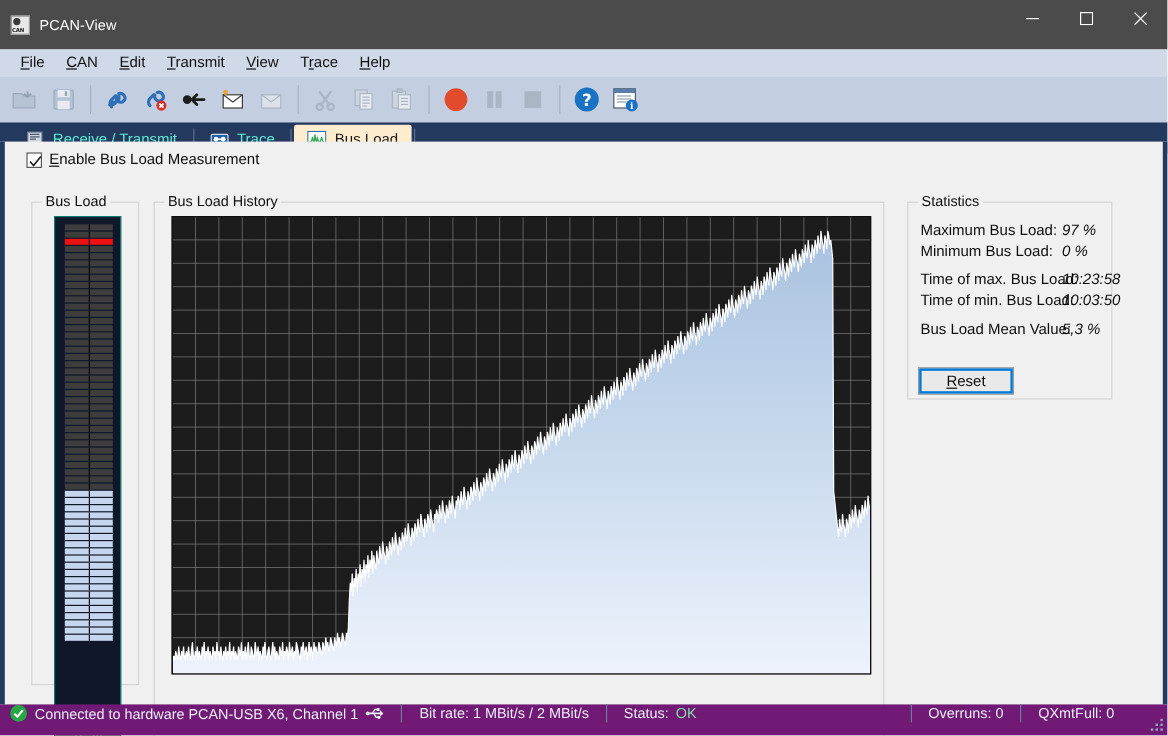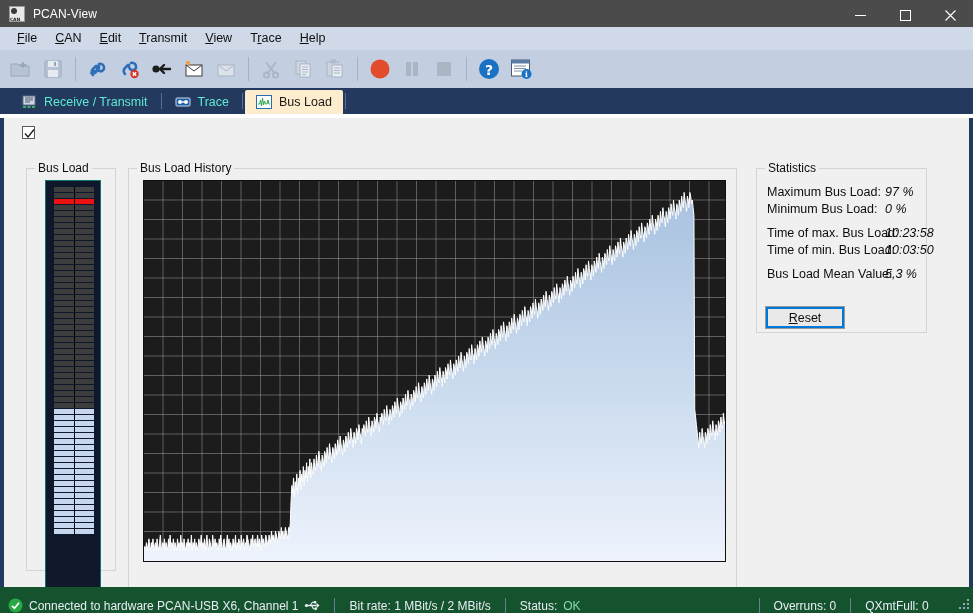--- a/index.html
+++ b/index.html
@@ -10,21 +10,21 @@
   body {
     width: 973px; height: 613px;
     font-family: "Liberation Sans", sans-serif;
     font-size: 12px;
     overflow: hidden;
     position: relative;
   }
 
   
   #titlebar {
-    height: 27px;
+    height: 41px;
     background: #4b4b4b;
     display: flex;
     align-items: center;
     color: #ffffff;
     position: relative;
   }
   #app-icon {
     width: 16px; height: 16px;
     margin-left: 9px; margin-right: 8px;
     background: #e8e8e8;
@@ -241,22 +241,22 @@
     outline-offset: -3px;
     display: flex; align-items: center; justify-content: center;
     font-size: 12.5px; color: #0d0d0d;
   }
   #reset-btn u { text-decoration: underline; }
 
   
   #statusbar {
     position: absolute;
     left: 0; top: 587px; width: 973px; height: 26px;
-    background: #14532d;
-    display: flex; align-items: flex-end;
+    background: #701a75;
+    display: flex; align-items: flex-start;
     color: #e9edf5;
     font-size: 12px;
     padding-left: 8px;
     gap: 8px;
   }
   .sb-sep {
     width: 1px; height: 15px; background: #6c7b97;
     margin: 0 6px;
   }
   #status-ok { color: #86d9a6; }
@@ -442,20 +442,21 @@
 </div>
 
 <div id="client">
 
   <div id="enable-row">
     <span class="chk">
       <svg width="11" height="11" viewBox="0 0 11 11">
           <path d="M1 5.5 L4 9 L10 1.5" stroke="#1a1a1a" stroke-width="1.3" fill="none"></path>
         </svg>
     </span>
+    <span id="enable-label"><u>E</u>nable Bus Load Measurement</span>
   </div>
 
   <div class="groupbox" id="gb-busload">
     <div class="gb-title">Bus Load</div>
     <div id="gauge">
       <div id="gauge-bars">
           <div class="gseg on"></div>
           <div class="gseg on"></div>
           <div class="gseg on"></div>
           <div class="gseg on"></div>

